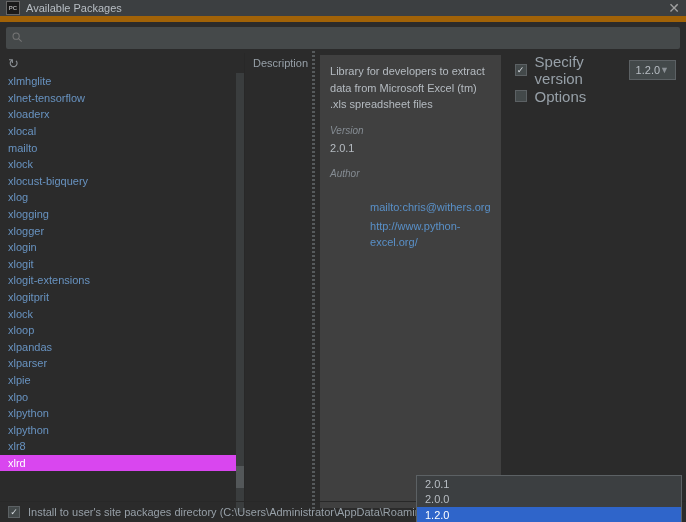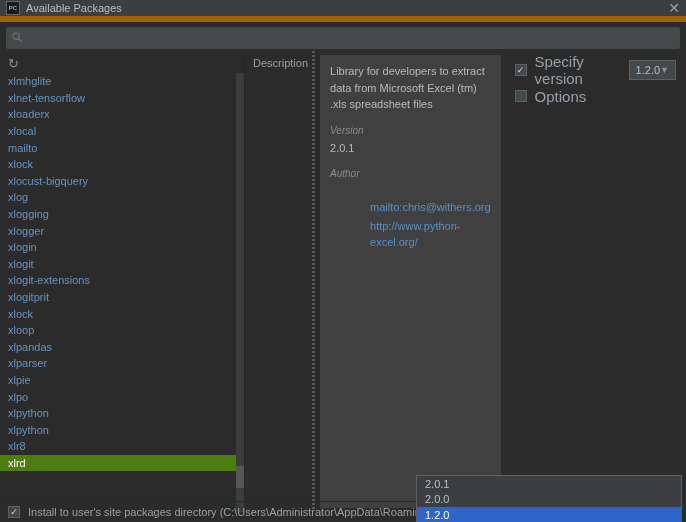--- a/index.html
+++ b/index.html
@@ -101,21 +101,21 @@
       height: 16.6px;
       display: flex;
       align-items: center;
       padding: 0 8px;
       color: #6893c1;
       font-size: 11px;
       cursor: pointer;
       border-bottom: 0px solid transparent;
     }
     .package-item.selected {
-      background: #4d7c0f;
+      background: #d946ef;
       color: #ffffff;
     }
     .scrollbar {
       position: absolute;
       right: 0;
       top: 0;
       width: 8px;
       height: 100%;
       background: #3a3d3e;
     }

